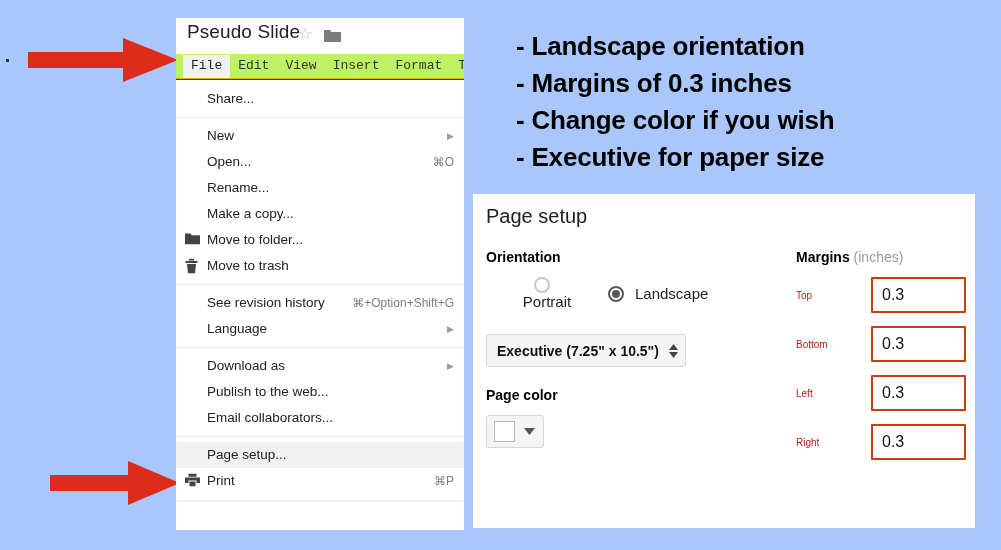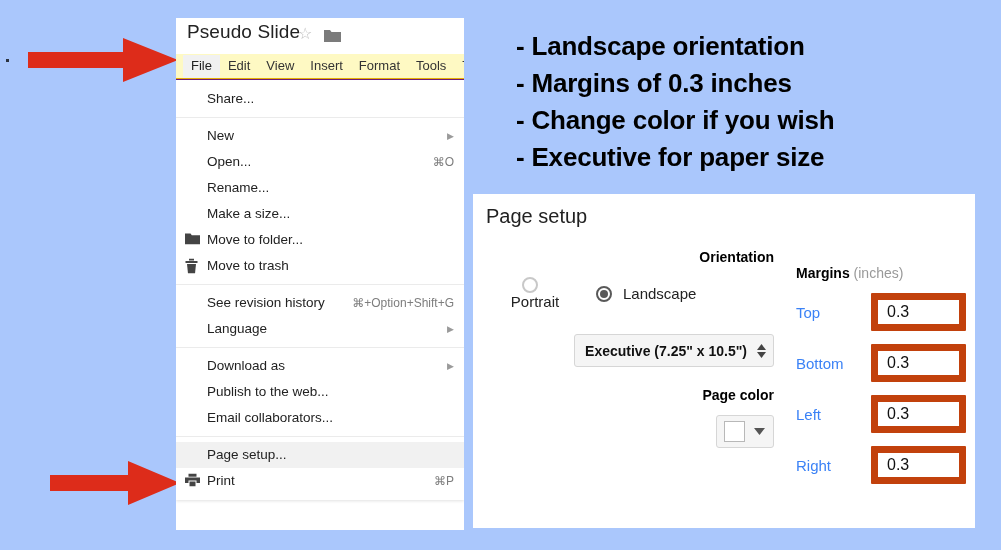--- a/index.html
+++ b/index.html
@@ -68,21 +68,22 @@
     position: absolute;
     left: 148px; top: 11px;
     width: 17px; height: 13px;
   }
   .folder-icon svg { display: block; }
 
   .menubar {
     position: relative;
     height: 24px;
     border-bottom: 5px solid #eab308;
-    background: #fef9c3;
+    background: #bef264;
+    font-family: Liberation Mono, monospace;
   }
   .menubar-inner {
     display: flex;
     align-items: center;
     height: 24px;
     padding-left: 7px;
     white-space: nowrap;
   }
   .menu-item {
     font-size: 13px;
@@ -167,22 +168,22 @@
     width: 502px; height: 334px;
     background: #ffffff;
     box-sizing: border-box;
   }
   .dlg-title {
     position: absolute;
     left: 13px; top: 11px;
     font-size: 20px;
     color: #222222;
   }
-  .dlg-left { position: absolute; left: 1px; top: 55px; width: 300px; text-align: right; }
-  .dlg-right { position: absolute; left: 323px; top: 55px; width: 170px; margin-top: 16px; }
+  .dlg-left { position: absolute; left: 13px; top: 55px; width: 300px; }
+  .dlg-right { position: absolute; left: 323px; top: 55px; width: 170px; }
 
   .section-head {
     font-size: 14px;
     font-weight: bold;
     color: #000000;
     margin-bottom: 12px;
   }
   .section-head .light {
     font-weight: normal;
     color: #999999;
@@ -262,26 +263,26 @@
   }
   .color-caret svg { display: block; }
 
   .margin-row {
     display: flex;
     align-items: center;
     margin-bottom: 13px;
   }
   .margin-label {
     width: 75px;
-    font-size: 15px;
-    color: #3b82f6;
+    font-size: 10px;
+    color: #b91c1c;
   }
   .margin-input {
     width: 95px; height: 36px;
-    border: 7px solid #c2410c;
+    border: 2px solid #c2410c;
     background: #ffffff;
     border-radius: 1px;
     font-size: 16px;
     color: #111111;
     padding: 12px 9px;
     box-sizing: border-box;
     font-family: "Liberation Sans", sans-serif;
     display: flex;
     align-items: center;
   }
@@ -338,21 +339,21 @@
           <span class="dd-caret">▶</span>
         </div>
         <div class="dd-row">
           <span class="dd-label">Open...</span>
           <span class="dd-accel">⌘O</span>
         </div>
         <div class="dd-row">
           <span class="dd-label">Rename...</span>
         </div>
         <div class="dd-row">
-          <span class="dd-label">Make a size...</span>
+          <span class="dd-label">Make a copy...</span>
         </div>
         <div class="dd-row">
           <span class="dd-icon">
             <svg width="15" height="12" viewBox="0 0 15 12">
               <path d="M0,1 L5.5,1 L6.8,2.8 L15,2.8 L15,12 L0,12 Z" fill="#444"></path>
             </svg>
           </span>
           <span class="dd-label">Move to folder...</span>
         </div>
         <div class="dd-row">

